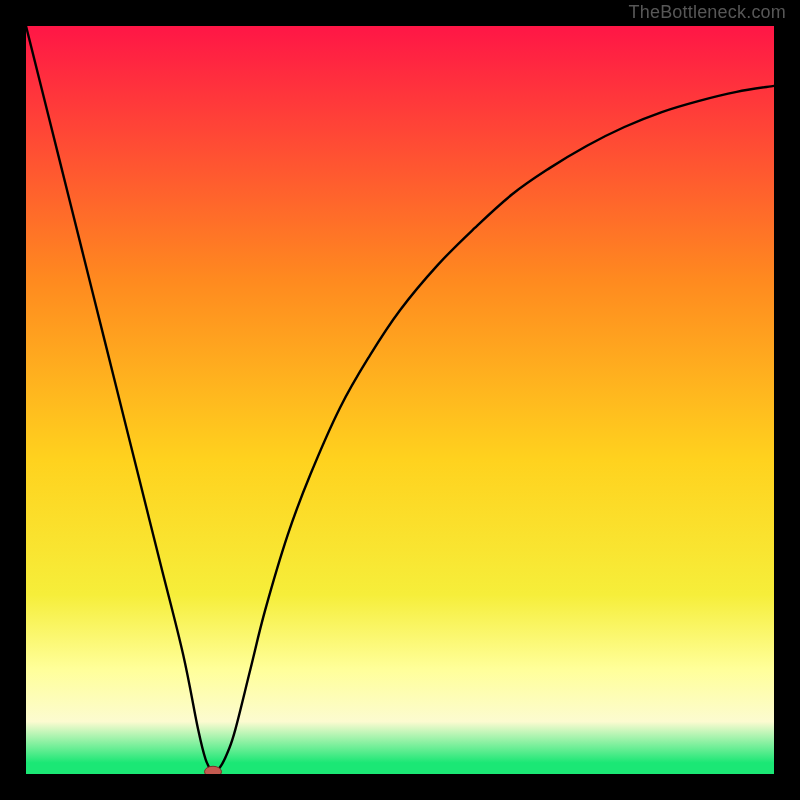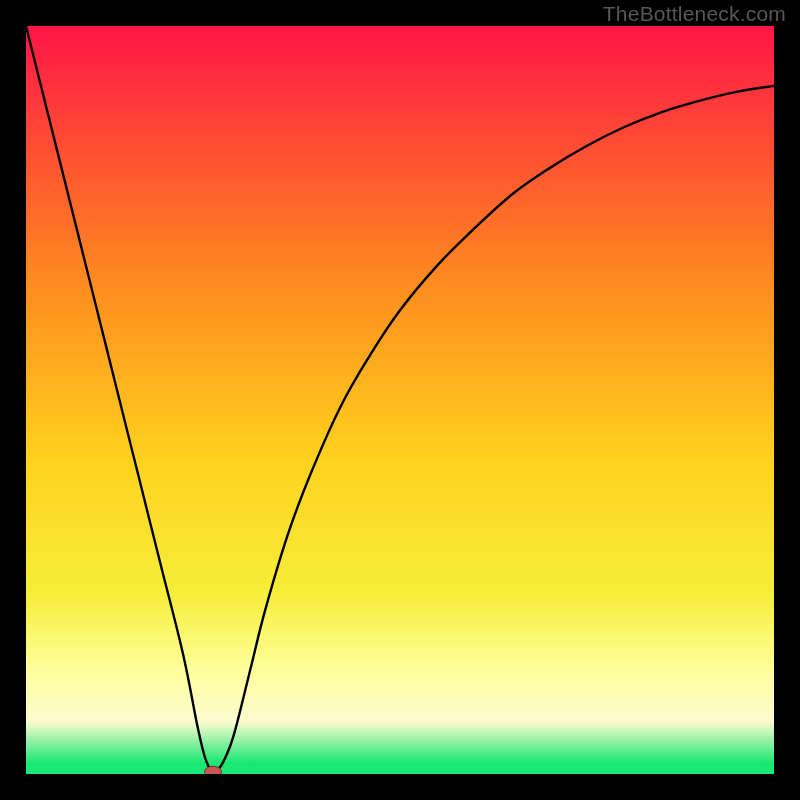--- a/index.html
+++ b/index.html
@@ -23,21 +23,21 @@
     left: 26px;
     top: 26px;
     width: 748px;
     height: 748px;
   }
   .watermark {
     position: absolute;
     top: 2px;
     right: 14px;
     font-family: Arial, Helvetica, sans-serif;
-    font-size: 21px;
+    font-size: 18px;
     color: #575757;
     font-weight: 500;
     letter-spacing: 0.2px;
   }
   svg { display: block; }
 </style>
 </head>
 <body>
 
 <div class="frame">

